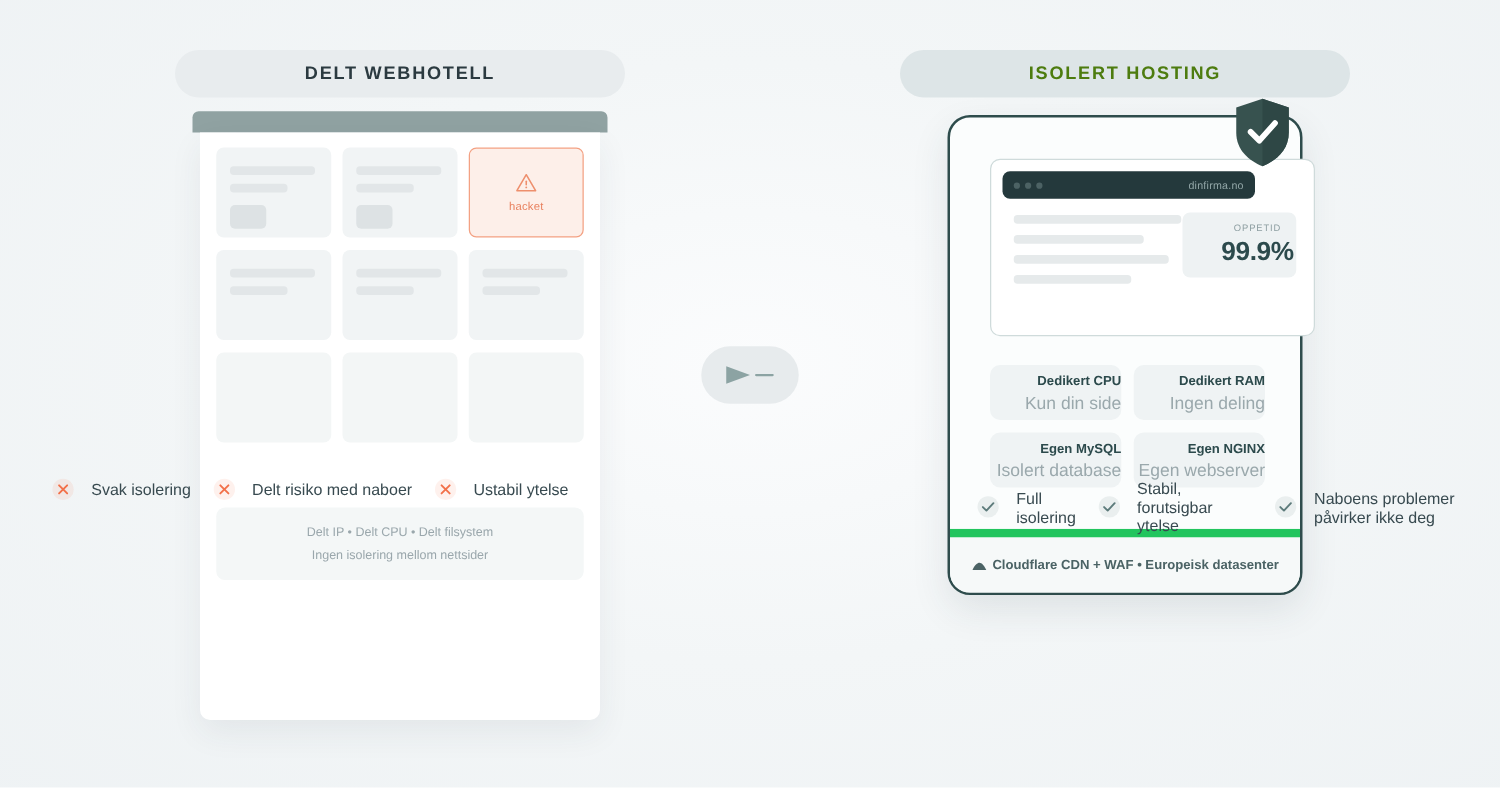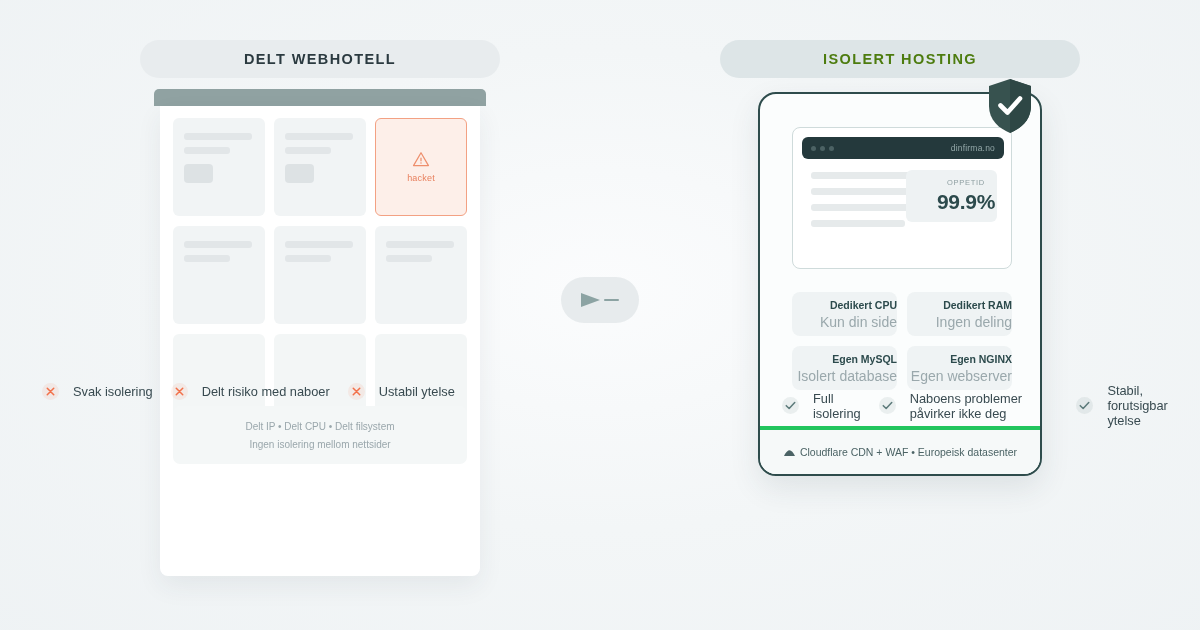--- a/index.html
+++ b/index.html
@@ -74,21 +74,21 @@
     position: absolute;
     left: 13px;
     top: 12px;
     width: 294px;
     display: flex;
     flex-wrap: wrap;
     gap: 10px 9px;
   }
   .tile {
     width: 92px;
-    height: 98px;
+    height: 72px;
     border-radius: 6px;
     background: #f1f4f5;
     position: relative;
     box-sizing: border-box;
   }
   .tile .ln {
     position: absolute;
     height: 7px;
     border-radius: 3px;
     background: #e2e6e8;
@@ -202,21 +202,21 @@
     position: absolute;
     left: 986px;
     top: 78px;
     width: 48px;
     height: 56px;
   }
   .browser {
     position: absolute;
     left: 32px;
     top: 33px;
-    width: 220px;
+    width: 260px;
     height: 142px;
     box-sizing: border-box;
     background: #ffffff;
     border: 1px solid #cfdbdb;
     border-radius: 8px;
   }
   .browser-bar {
     position: absolute;
     left: 9px;
     top: 9px;
@@ -307,27 +307,28 @@
     font-size: 14px;
     color: #9aa8ac;
   }
 
   .right-footer {
     position: absolute;
     left: 0;
     bottom: 0;
     width: 100%;
     height: 44px;
-    border-top: 4px solid #22c55e;
+    border-top: 7px solid #22c55e;
     border-radius: 0 0 16px 16px;
     background: #f6f9f9;
     display: flex;
     align-items: center;
     justify-content: center;
     gap: 4px;
+    font-weight: bold;
   }
   .right-footer .txt {
     font-size: 10.5px;
     color: #4b6365;
   }
 
   .bullets.right-bullets {
     left: 782px;
     top: 383px;
   }
@@ -491,25 +492,25 @@
         </svg>
       </span>
       <span>Full isolering</span>
     </div>
     <div class="bullet">
       <span class="badge-ico check">
         <svg width="11" height="9" viewBox="0 0 12 10">
           <path d="M1.3 5.2 L4.5 8.3 L10.7 1.7" fill="none" stroke="#5d7b7b" stroke-width="1.7" stroke-linecap="round" stroke-linejoin="round"></path>
         </svg>
       </span>
-      <span>Naboens problemer påvirker ikke deg</span>
+      <span>Stabil, forutsigbar ytelse</span>
     </div>
     <div class="bullet">
       <span class="badge-ico check">
         <svg width="11" height="9" viewBox="0 0 12 10">
           <path d="M1.3 5.2 L4.5 8.3 L10.7 1.7" fill="none" stroke="#5d7b7b" stroke-width="1.7" stroke-linecap="round" stroke-linejoin="round"></path>
         </svg>
       </span>
-      <span>Stabil, forutsigbar ytelse</span>
+      <span>Naboens problemer påvirker ikke deg</span>
     </div>
   </div>
 
 </div>
 
 </body></html>

